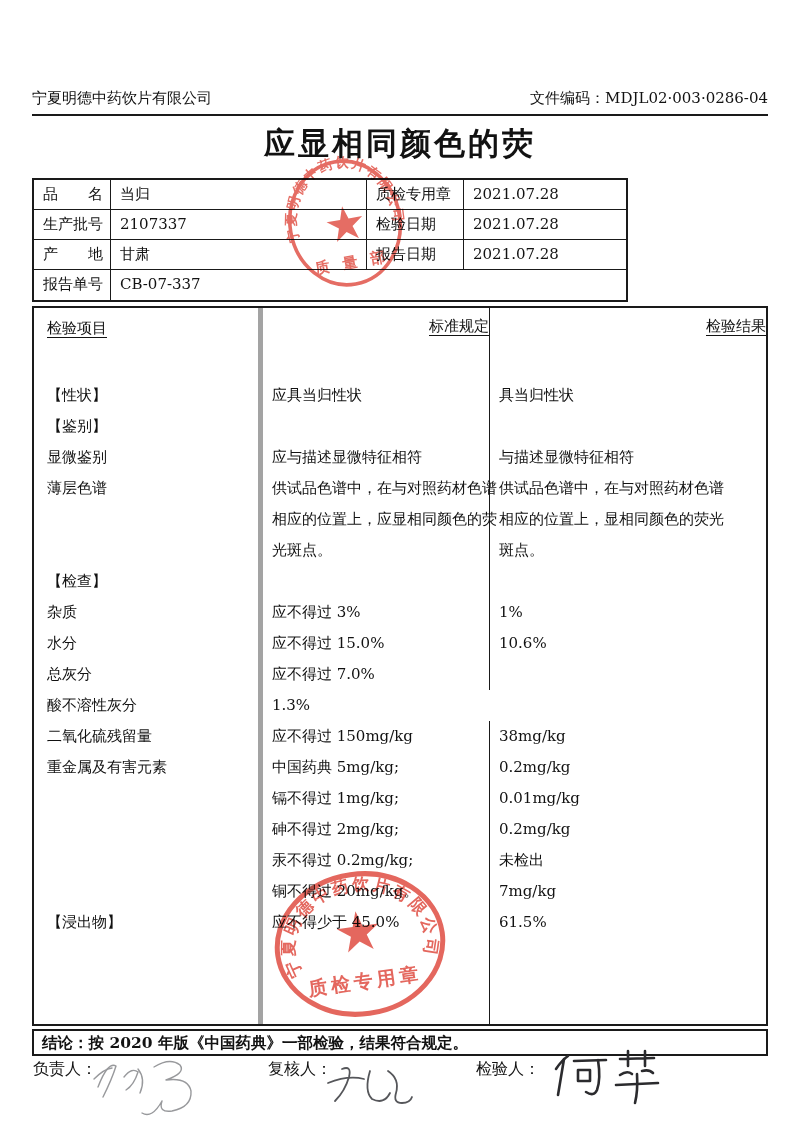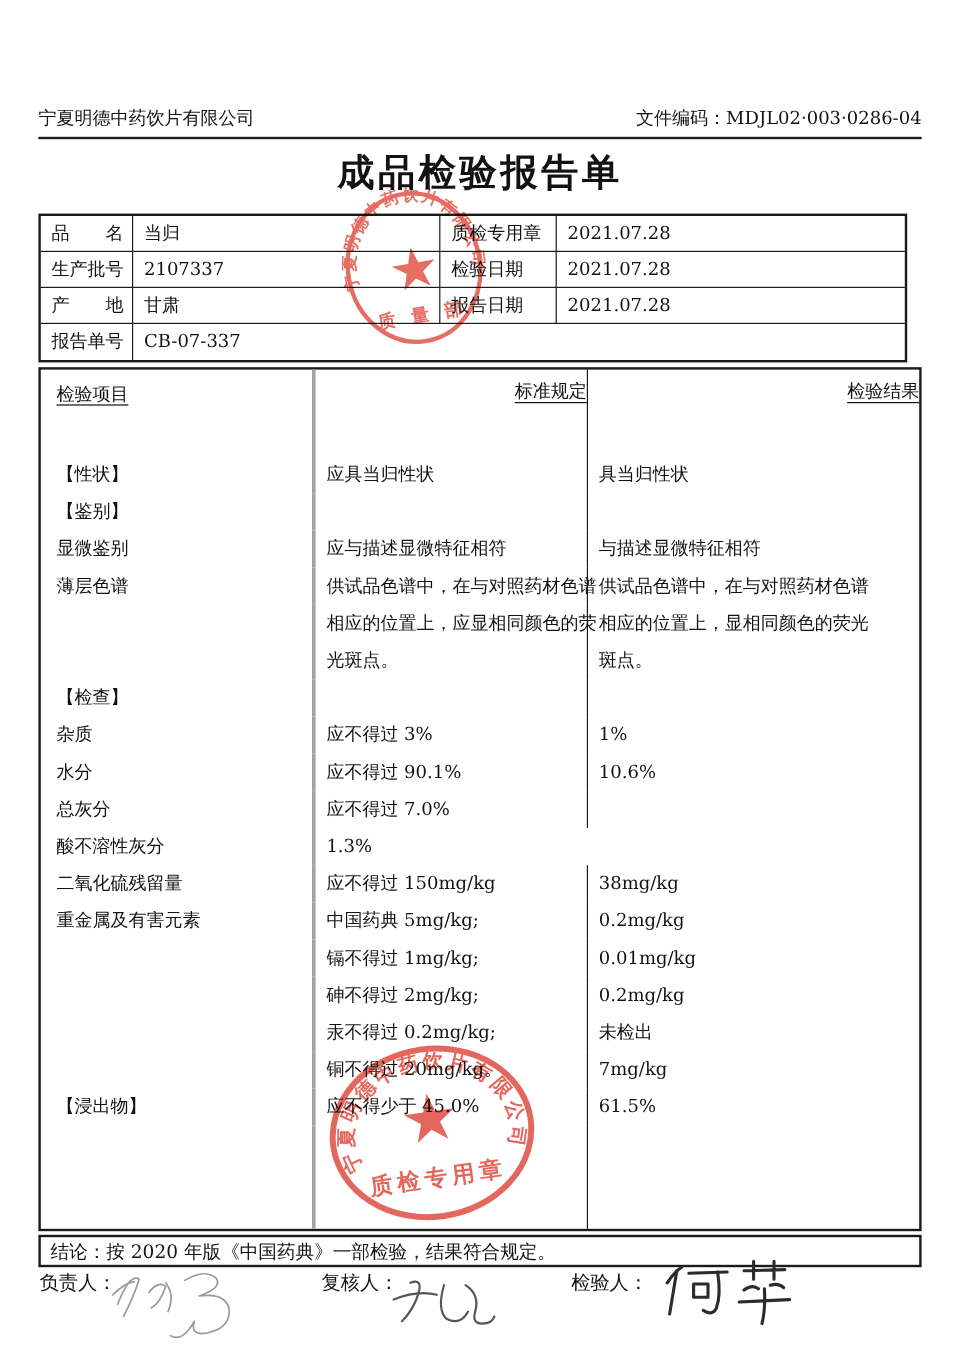--- a/index.html
+++ b/index.html
@@ -18,21 +18,21 @@
     border-bottom:2px solid #1a1a1a; padding-bottom:6px;
     font-size:15px;
   }
   .doc-title {
     position:absolute; left:0; right:0; top:82px;
     text-align:center; font-size:31px; font-weight:bold; letter-spacing:3px;
   }
 
   
   .info-table {
-    position:absolute; left:32px; top:137px; width:724px;
+    position:absolute; left:32px; top:137px; width:596px;
     border:2px solid #1a1a1a;
     display:grid; grid-template-columns:77px 256px 97px 1fr;
     font-size:15px; background:transparent;
   }
   .info-table .cell {
     height:30px; line-height:29px; padding-left:9px;
     border-right:1px solid #1a1a1a; border-bottom:1px solid #1a1a1a;
     white-space:nowrap; overflow:hidden;
   }
   .info-table .cell.no-r { border-right:none; }
@@ -42,30 +42,30 @@
   
   .main-table {
     position:absolute; left:32px; top:265px; width:736px; height:720px;
     border:2px solid #1a1a1a; display:flex; flex-direction:column;
     font-size:15px;
   }
   .m-row { display:grid; grid-template-columns:229px 227px 1fr; min-height:31px; }
   .m-row.header-row { height:72px; }
   .m-row.filler { flex:1; }
   .m-cell { line-height:31px; padding-left:9px; white-space:nowrap; overflow:visible; }
-  .m-cell.c1 { padding-left:13px; border-right:3px solid #a3a3a3; }
+  .m-cell.c1 { padding-left:13px; border-right:5px solid #a3a3a3; }
   .m-cell.c2 { border-right:1px solid #1a1a1a; }
   .header-row .m-cell { padding-top:8px; line-height:24px; }
   .header-row .hd { text-decoration:underline; text-underline-offset:4px; }
   .header-row .c2, .header-row .c3 { text-align:right; padding-left:0;font-family:Liberation Mono, monospace; }
 
   
   .conclusion-box {
     position:absolute; left:32px; top:988px; width:736px; height:27px;
-    border:2px solid #1a1a1a; font-size:15.5px; font-weight:normal;
+    border:2px solid #1a1a1a; font-size:15.5px; font-weight:bold;
     line-height:24px; padding-left:8px; white-space:nowrap;
   }
 
   
   .sig-row { position:absolute; left:0; top:1018px; width:800px; font-size:16px; }
   .sig-label { position:absolute; white-space:nowrap; }
   .sig-label.l1 { left:33px; }
   .sig-label.l2 { left:268px;font-family:Liberation Serif, serif; }
   .sig-label.l3 { left:476px; }
   .sig-svg { position:absolute; }
@@ -88,21 +88,21 @@
 </head>
 <body>
 
 <div class="page">
 
   <div class="doc-header">
     <span>宁夏明德中药饮片有限公司</span>
     <span><span>文件编码：</span><span>MDJL02·003·0286-04</span></span>
   </div>
 
-  <div class="doc-title">成品检验报告单</div>
+  <div class="doc-title">应显相同颜色的荧</div>
 
   <div class="info-table" id="infoTable">
       <div class="cell ">品　　名</div>
       <div class="cell ">当归</div>
       <div class="cell ">质检专用章</div>
       <div class="cell no-r">2021.07.28</div>
       <div class="cell ">生产批号</div>
       <div class="cell ">2107337</div>
       <div class="cell ">检验日期</div>
       <div class="cell no-r">2021.07.28</div>
@@ -155,21 +155,21 @@
         <div class="m-cell c2"></div>
         <div class="m-cell c3"></div>
       </div>
       <div class="m-row">
         <div class="m-cell c1">杂质</div>
         <div class="m-cell c2">应不得过 3%</div>
         <div class="m-cell c3">1%</div>
       </div>
       <div class="m-row">
         <div class="m-cell c1">水分</div>
-        <div class="m-cell c2">应不得过 90.1%</div>
+        <div class="m-cell c2">应不得过 15.0%</div>
         <div class="m-cell c3">10.6%</div>
       </div>
       <div class="m-row">
         <div class="m-cell c1">总灰分</div>
         <div class="m-cell c2">应不得过 7.0%</div>
       </div>
       <div class="m-row">
         <div class="m-cell c1">酸不溶性灰分</div>
         <div class="m-cell c3">1.3%</div>
       </div>

